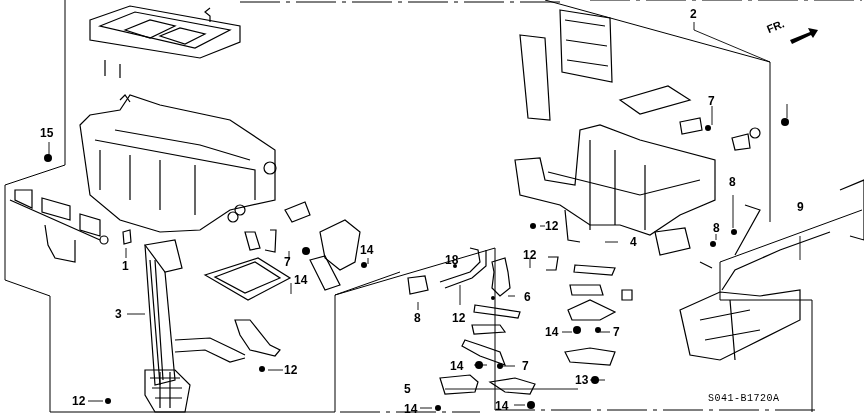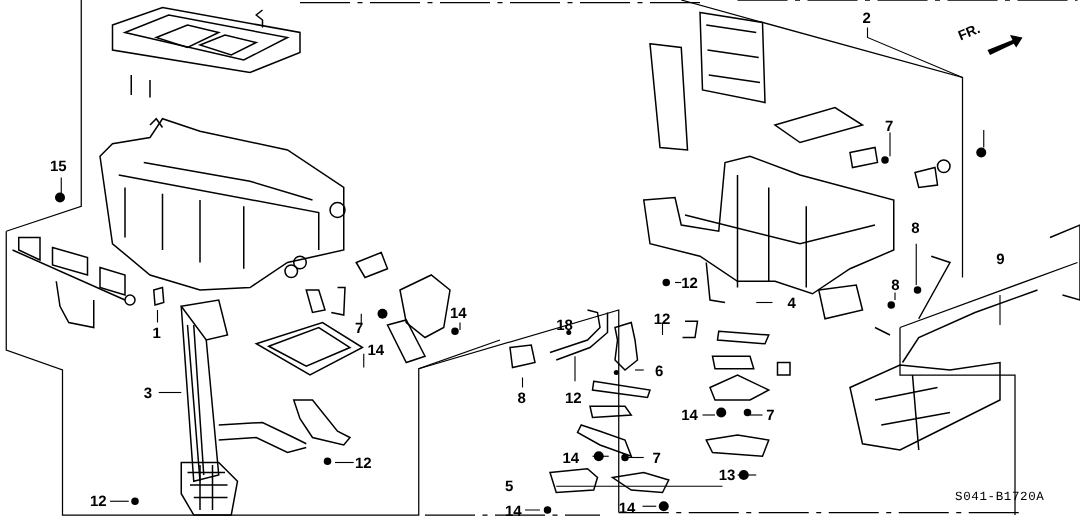--- a/index.html
+++ b/index.html
@@ -210,13 +210,13 @@
 <span class="lbl" style="left:575px;top:374px">13</span>
 <span class="lbl" style="left:630px;top:236px">4</span>
 <span class="lbl" style="left:708px;top:95px">7</span>
 <span class="lbl" style="left:781px;top:90px"></span>
 <span class="lbl" style="left:729px;top:176px">8</span>
 <span class="lbl" style="left:713px;top:222px">8</span>
 <span class="lbl" style="left:797px;top:201px">9</span>
 <span class="lbl" style="left:690px;top:8px">2</span>
 
 <span class="fr">FR.</span>
-<span class="code" style="left:764px;top:393px">S041-B1720A</span>
+<span class="code" style="left:708px;top:393px">S041-B1720A</span>
 
 </body></html>

